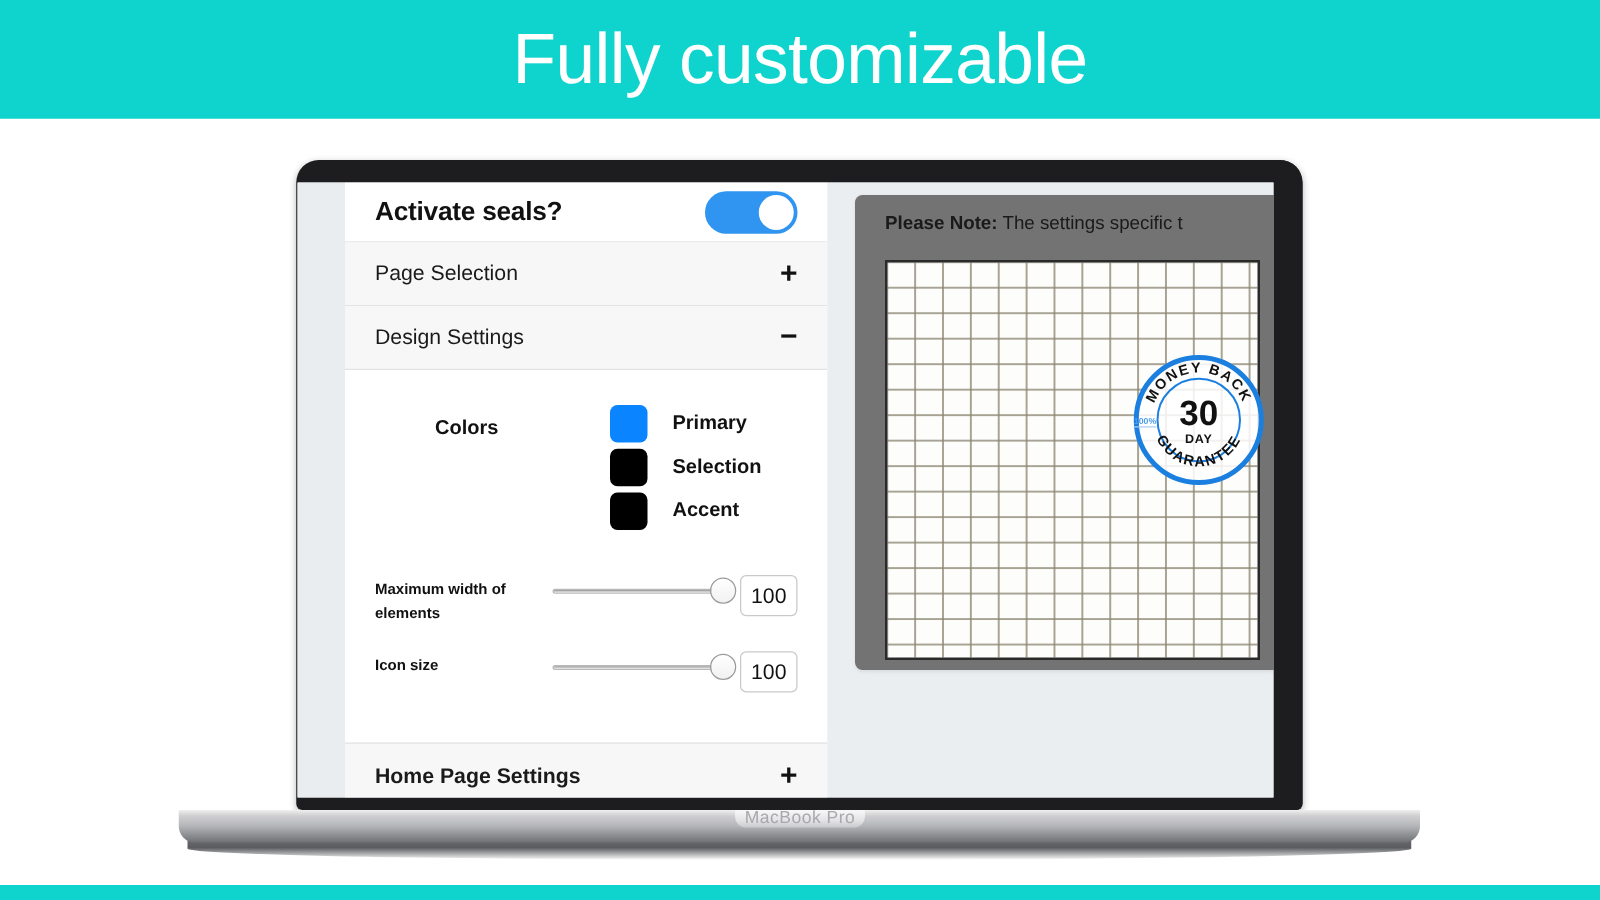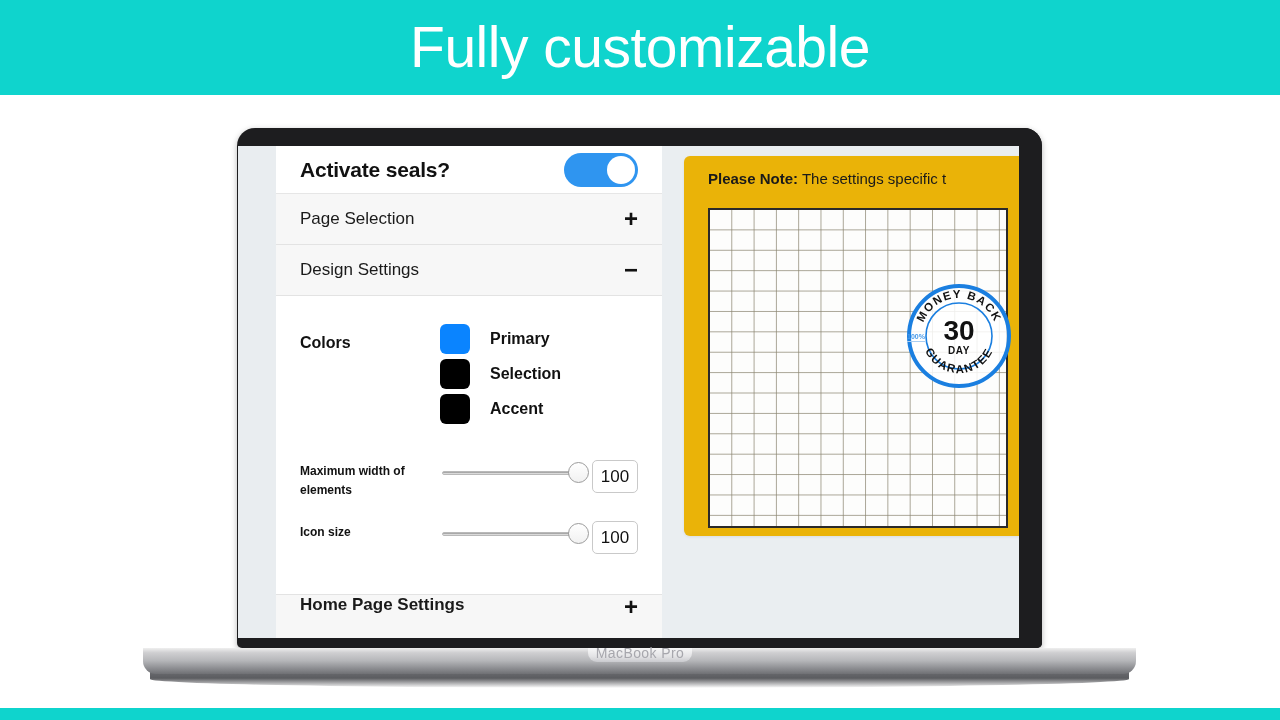--- a/index.html
+++ b/index.html
@@ -203,20 +203,21 @@
 
   .panel-body {
     background: #ffffff;
     padding: 28px 24px 10px 24px;
     box-sizing: border-box;
   }
 
   .colors-block {
     display: flex;
     align-items: flex-start;
+    margin-left: 48px;
   }
   .colors-label {
     font-size: 16px;
     font-weight: bold;
     color: #111111;
     width: 140px;
     flex: 0 0 140px;
     padding-top: 10px;
   }
   .swatch-list { display: flex; flex-direction: column; gap: 5px; }
@@ -291,41 +292,41 @@
 
   .panel-footer-row {
     position: absolute;
     left: 0;
     bottom: -8px;
     width: 386px;
     height: 52px;
     background: #f7f7f7;
     border-top: 1px solid #e3e3e3;
     display: flex;
-    align-items: flex-start;
+    align-items: center;
     justify-content: space-between;
     padding: 0 24px;
     box-sizing: border-box;
   }
 
   
   .preview-area {
     flex: 1 1 auto;
     background: #eaeef1;
     position: relative;
     padding: 12px 0 0 22px;
     box-sizing: border-box;
   }
   .preview-card {
     position: absolute;
     left: 22px;
     top: 10px;
     width: 340px;
     height: 380px;
-    background: #eab308;
+    background: #737373;
     border-radius: 6px;
     box-shadow: 0 1px 3px rgba(0,0,0,0.07);
     overflow: visible;
   }
   .note-line {
     padding: 14px 0 0 24px;
     font-size: 15px;
     color: #1a1a1a;
     white-space: nowrap;
     overflow: hidden;

